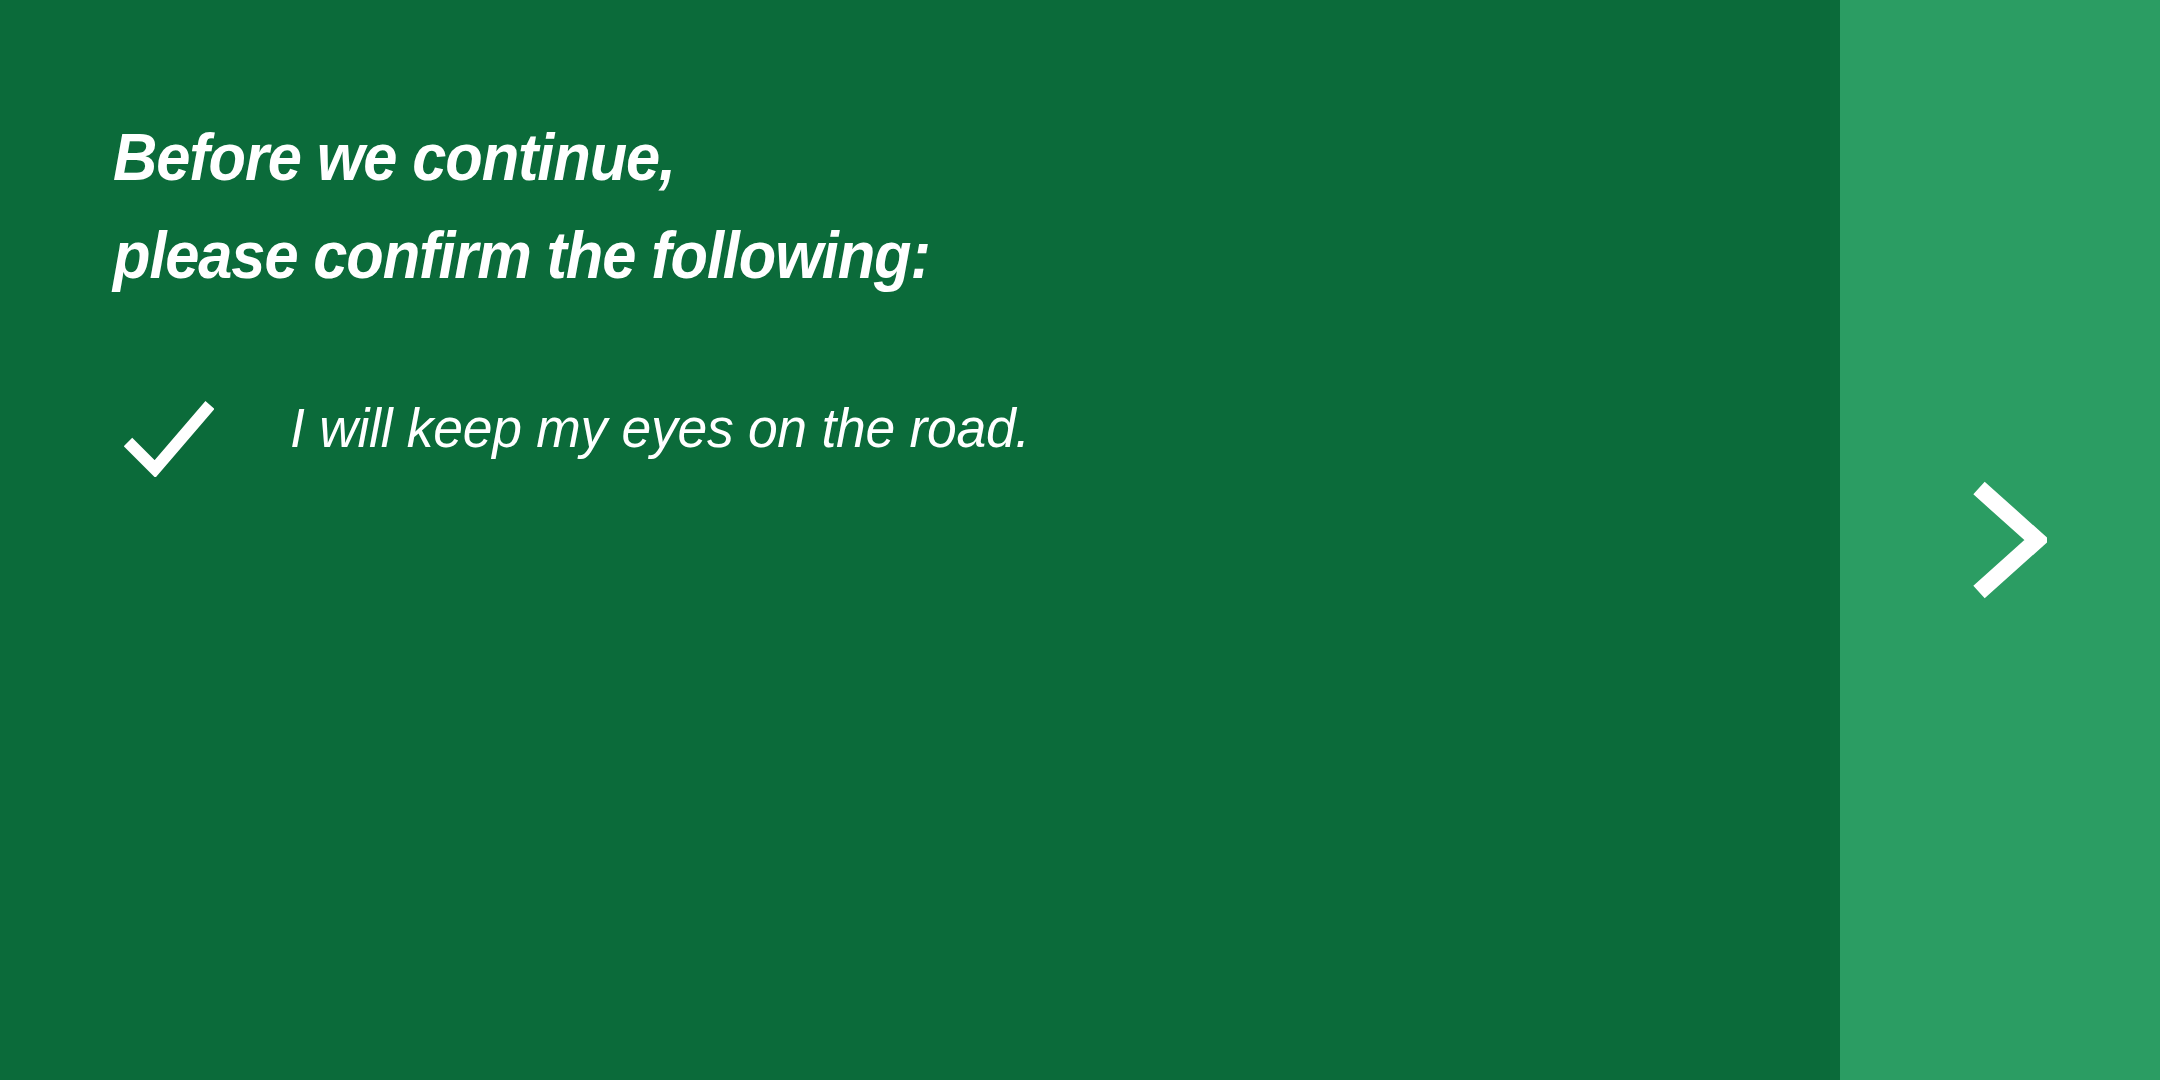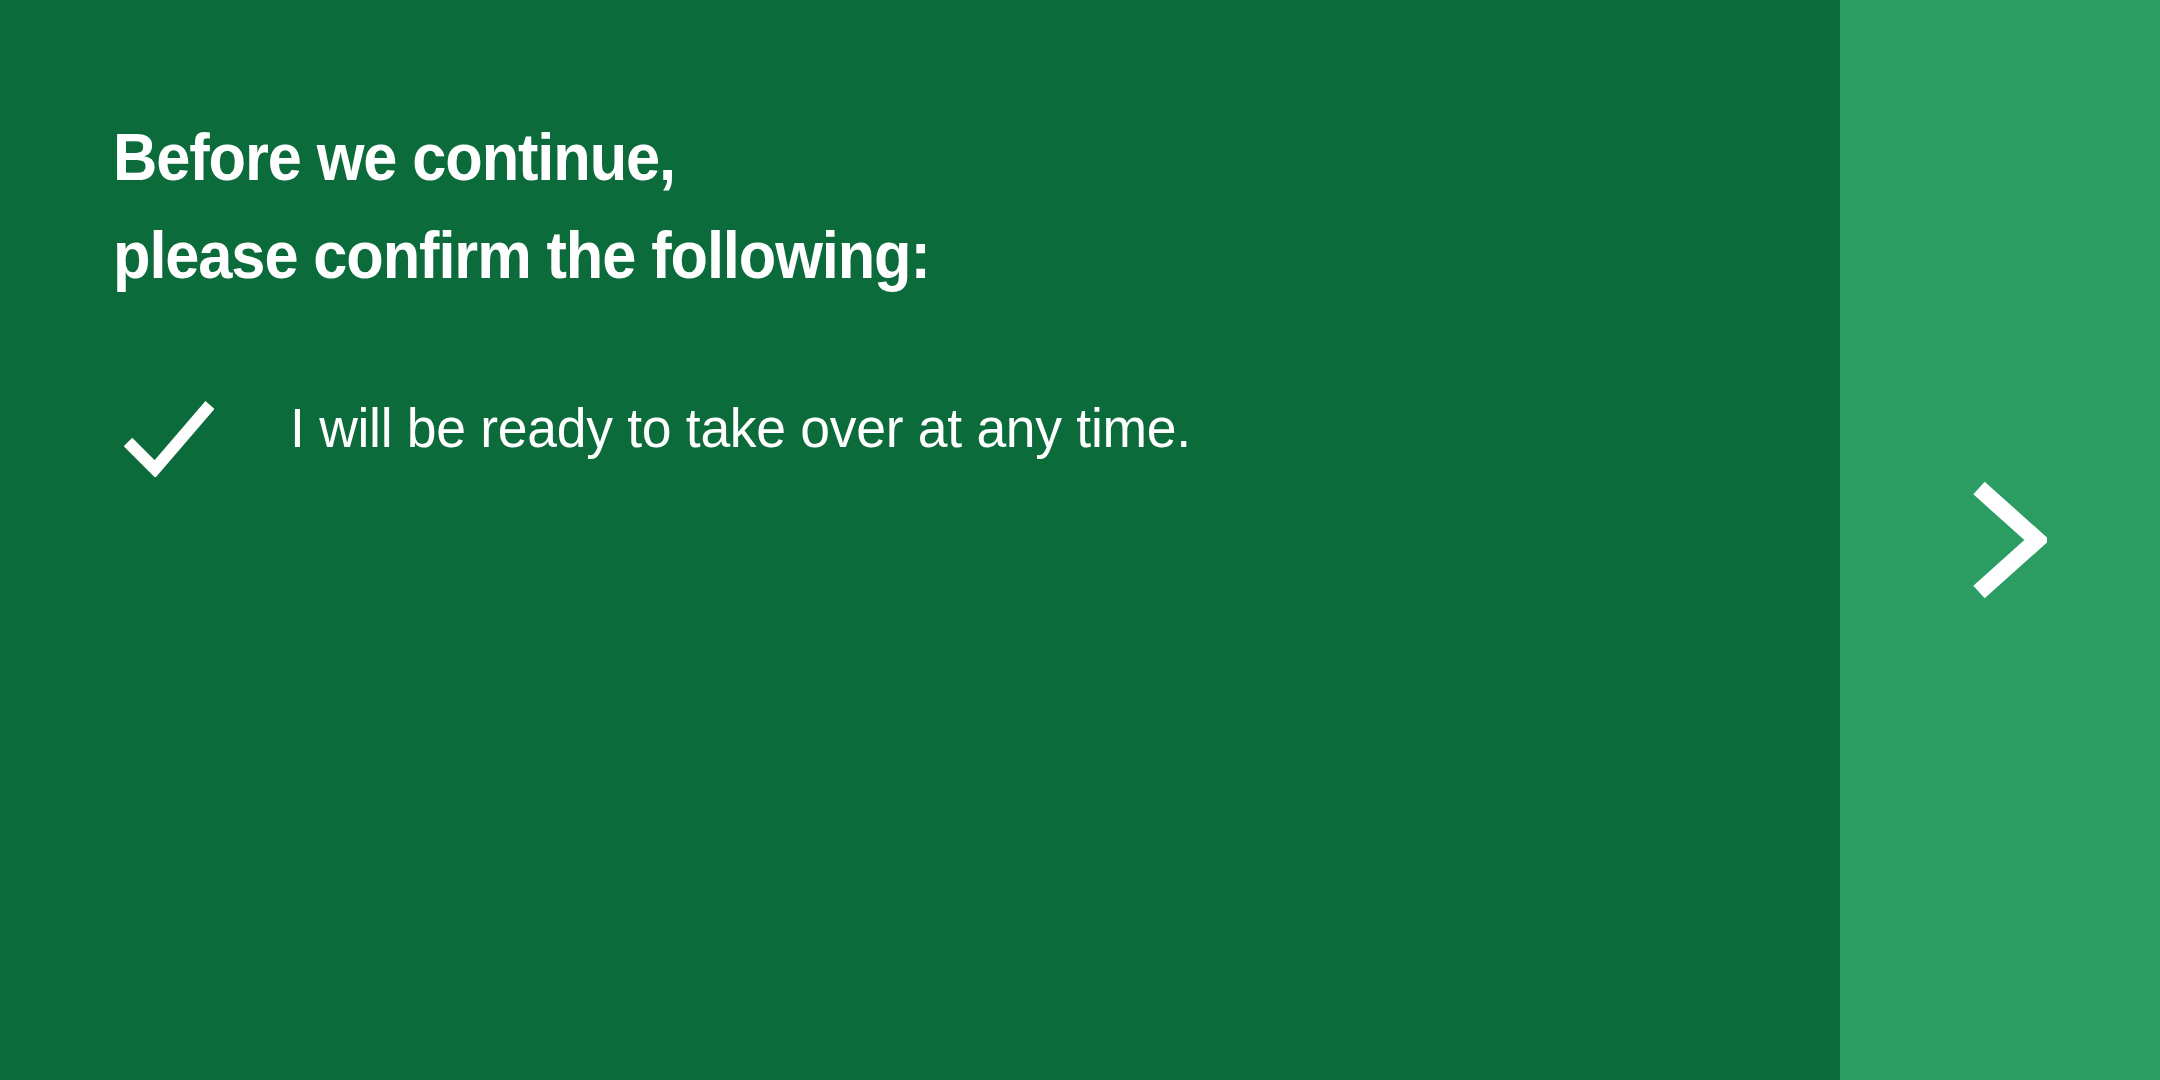--- a/index.html
+++ b/index.html
@@ -25,20 +25,21 @@
   }
 
   
   #content-panel {
     position: relative;
     width: 1840px;
     height: 1080px;
     background: #0b6b3a;
     flex: 0 0 1840px;
     box-sizing: border-box;
+    font-style: italic;
   }
 
   #heading {
     position: absolute;
     left: 113px;
     top: 108px;
     margin: 0;
     font-size: 66px;
     font-weight: bold;
     line-height: 98px;
@@ -121,29 +122,29 @@
 
   <section id="content-panel">
 
     <h1 id="heading">
       <span class="hline">Before we continue,</span>
       <span class="hline">please confirm the following:</span>
     </h1>
 
     <ul id="confirm-list">
 
-
       <li class="confirm-item">
         <span class="check-icon">
           <svg viewBox="0 0 90 80" width="90" height="80" aria-hidden="true">
             <path d="M4 45 L31 72 L86 8" fill="none" stroke="#ffffff" stroke-width="12" stroke-linecap="butt" stroke-linejoin="miter"></path>
           </svg>
         </span>
-        <span class="item-label">I will be ready to take over at any time.</span>
+        <span class="item-label">I will keep my eyes on the road.</span>
       </li>
+
 
 
     </ul>
   </section>
 
   <section id="next-panel">
     <span id="chevron-right-icon">
       <svg viewBox="0 0 78 120" width="78" height="120" aria-hidden="true">
         <path d="M10 8 L68 60 L10 112" fill="none" stroke="#ffffff" stroke-width="17" stroke-linecap="butt" stroke-linejoin="miter"></path>
       </svg>

